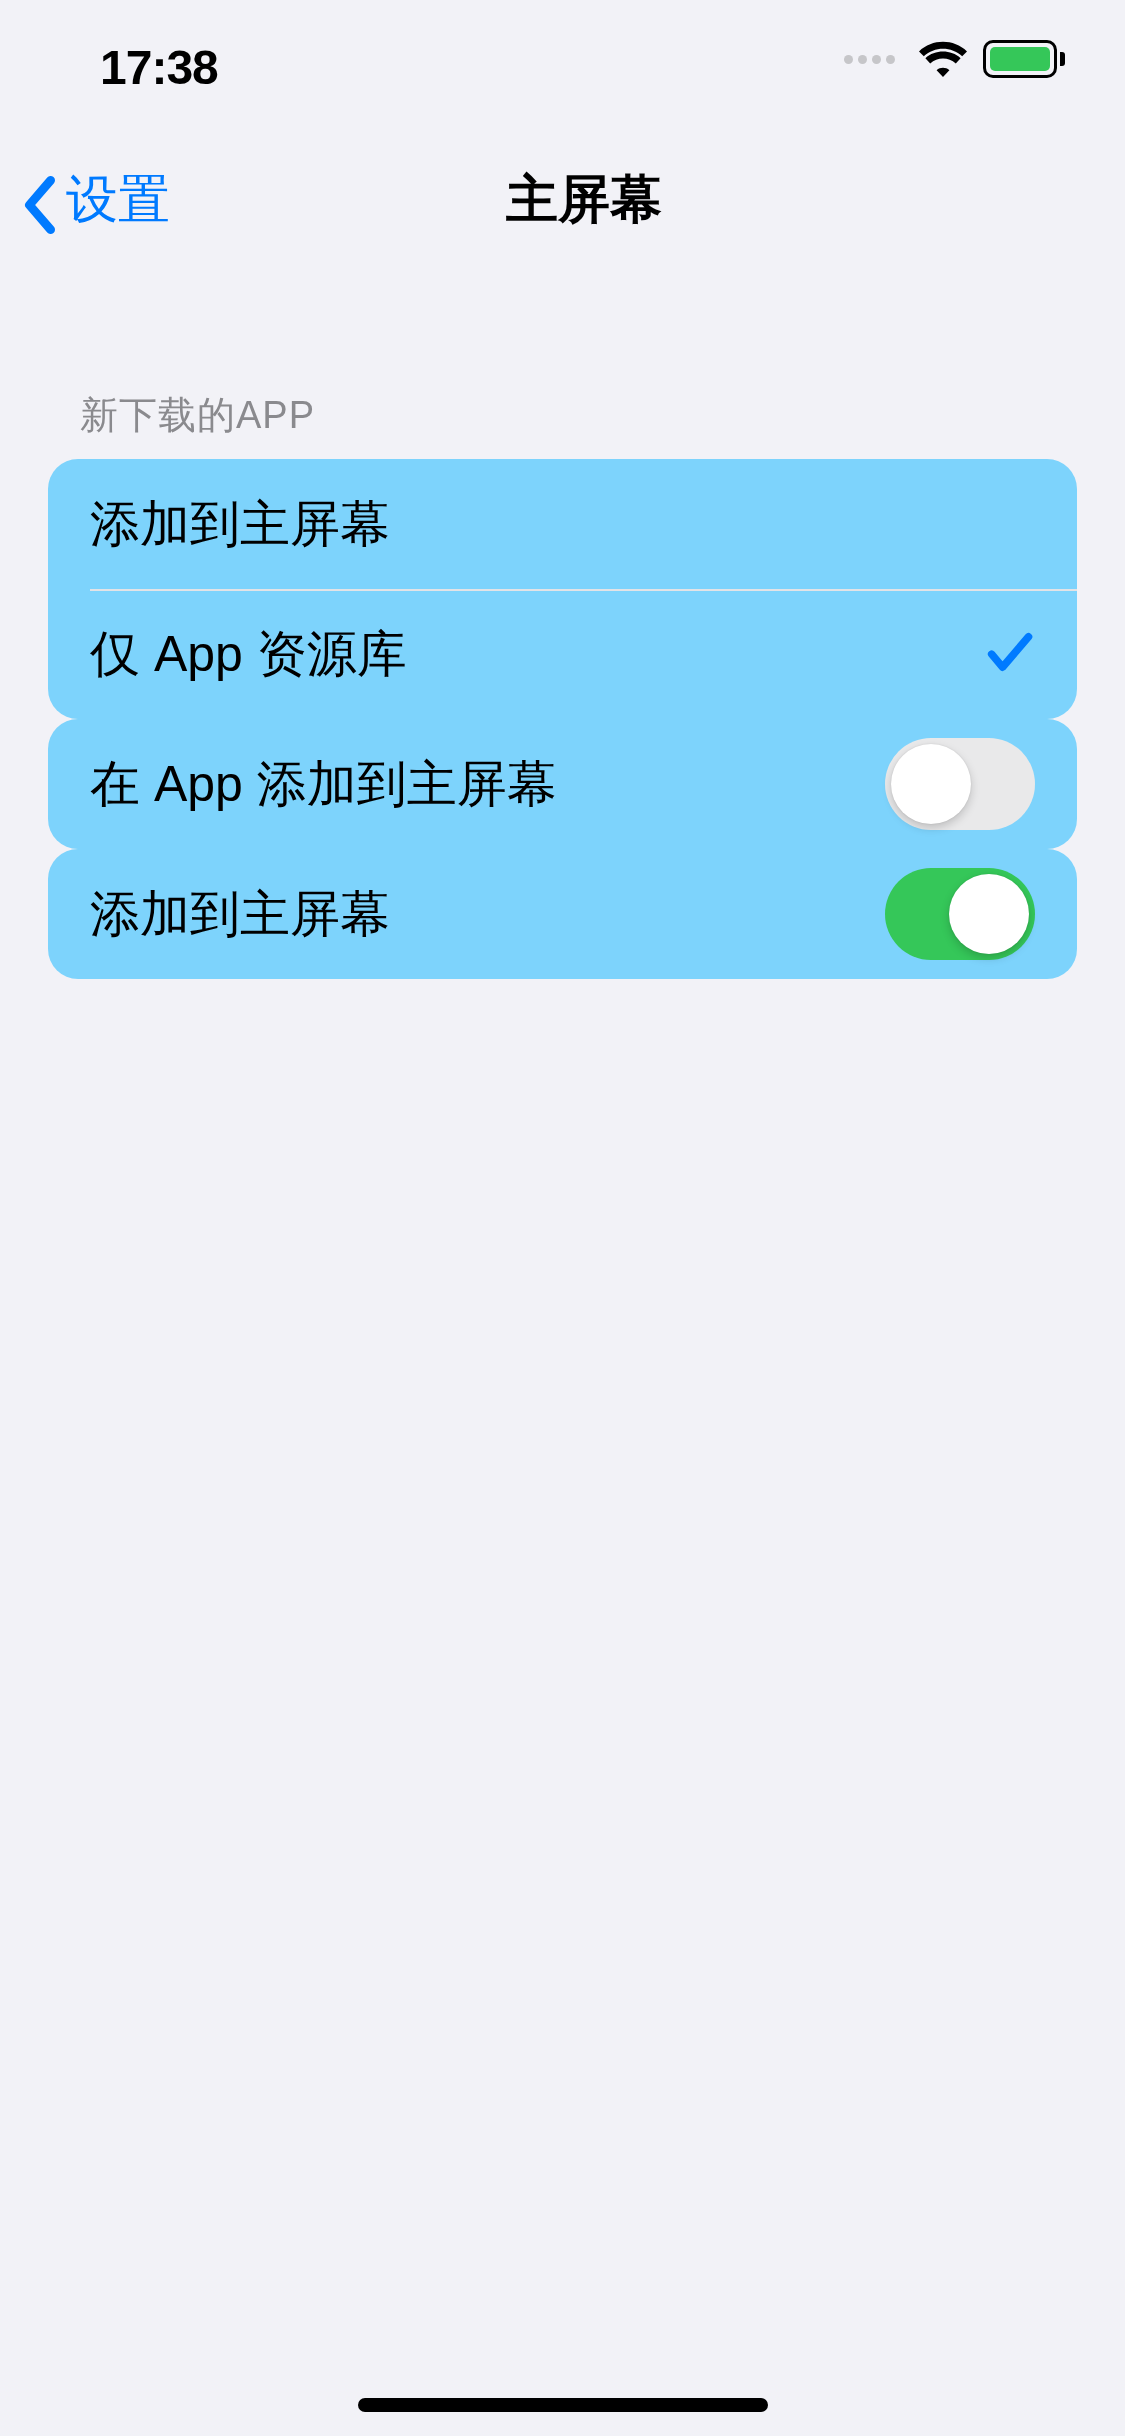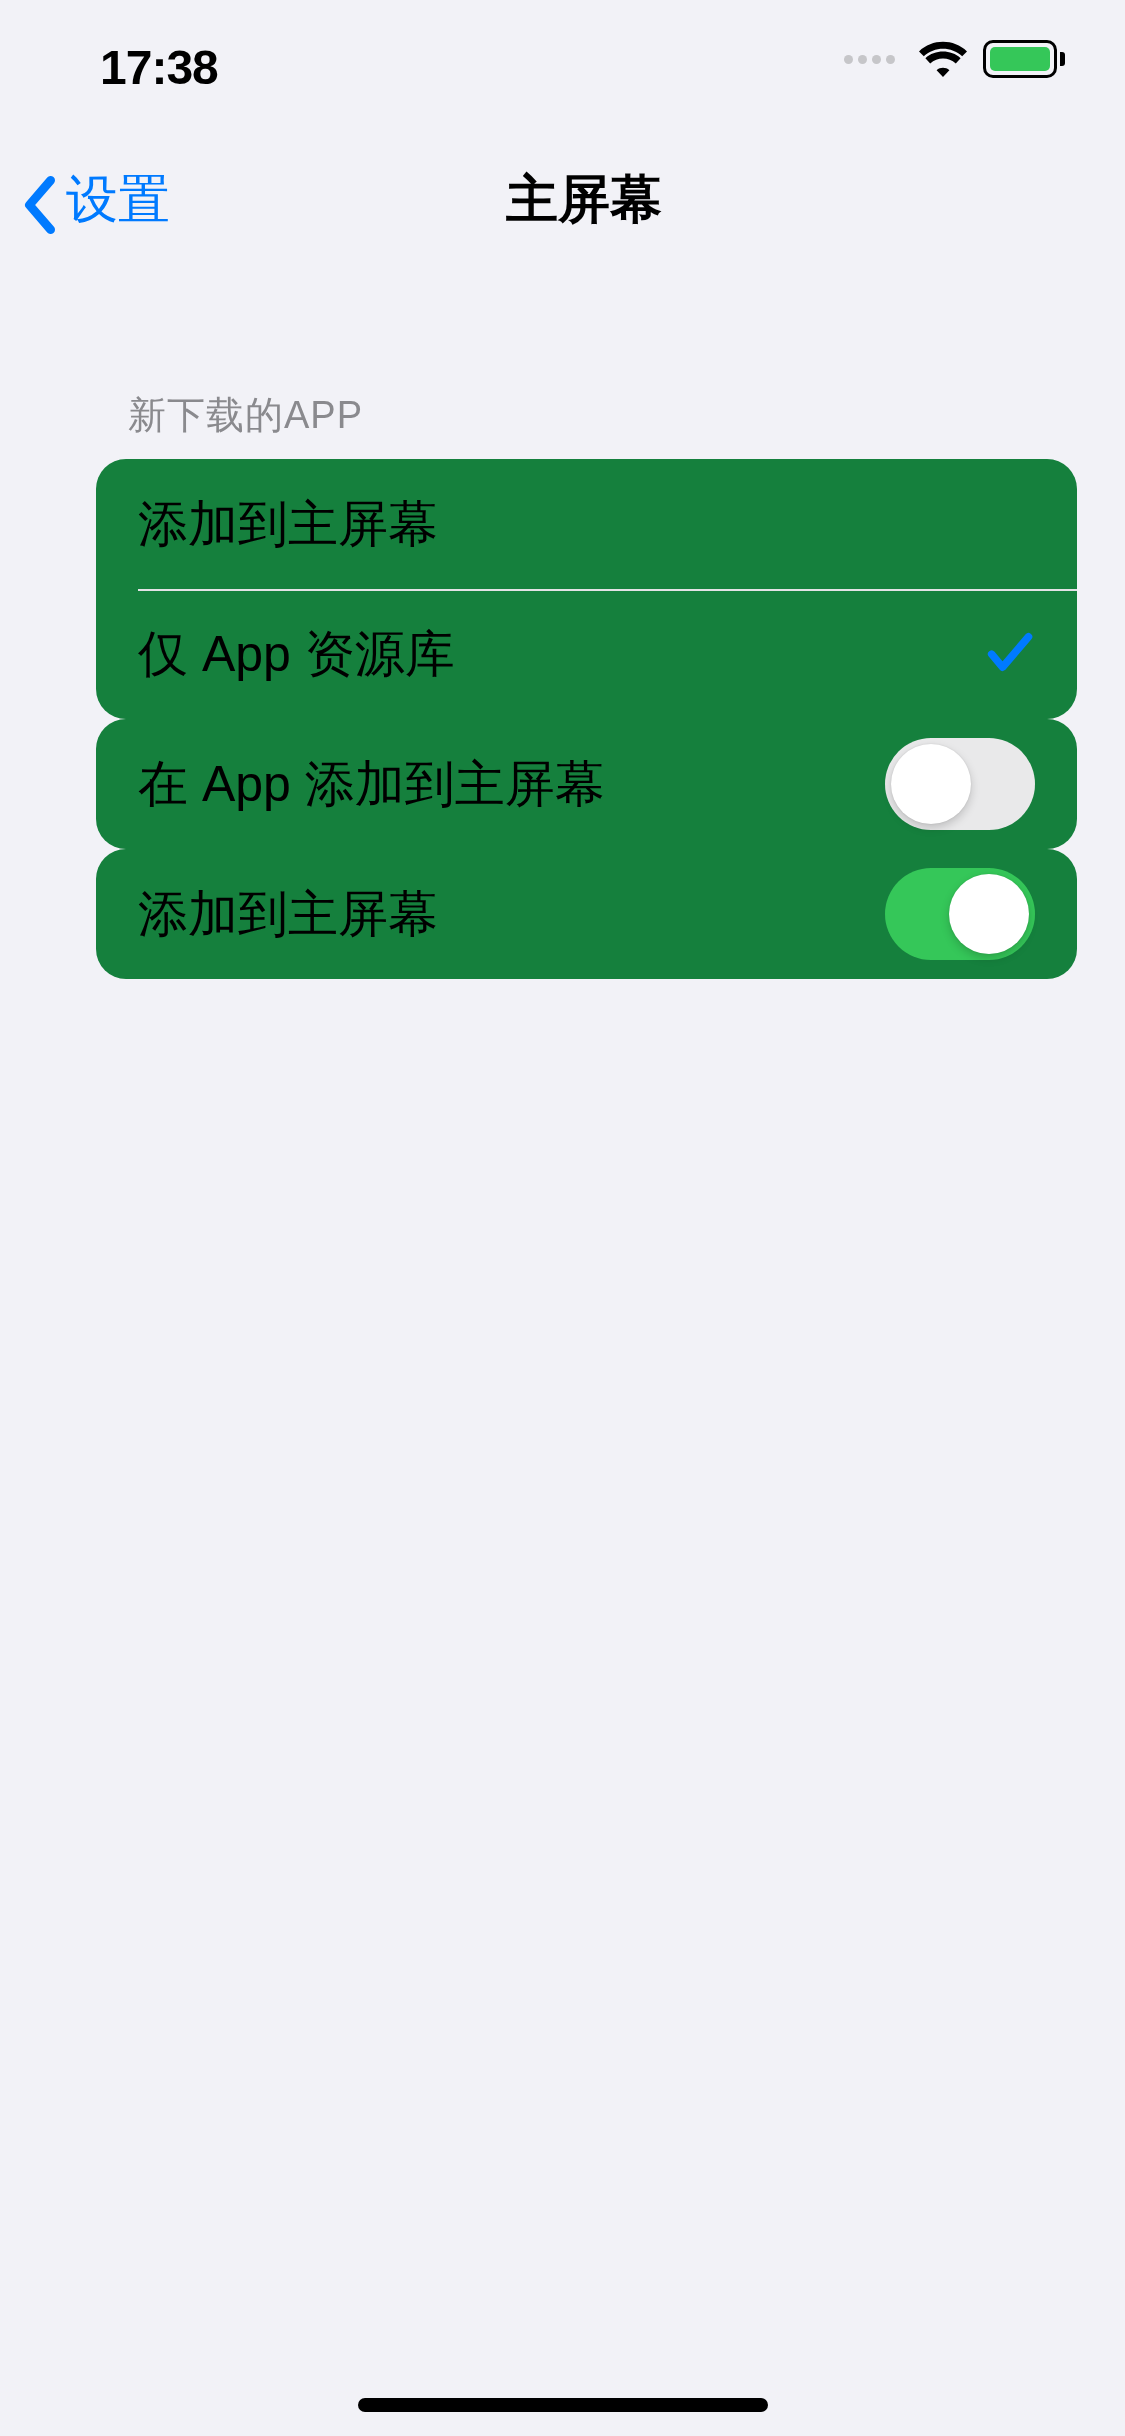--- a/index.html
+++ b/index.html
@@ -81,31 +81,31 @@
     .nav-back svg { margin-right: 6px; }
     .nav-title {
       width: 100%;
       text-align: center;
       font-size: 52px;
       font-weight: 600;
       padding-left: 43px;
     }
 
     
-    .content { padding: 0 48px; margin-left: 48px; }
+    .content { padding: 0 48px; }
     .section-header {
       font-size: 38px;
       color: #8a8a8e;
       letter-spacing: 1px;
       padding: 80px 32px 18px 32px;
     }
     .section-header.first { padding-top: 120px; }
 
     .group {
-      background: #15803d;
+      background: #7dd3fc;
       border-radius: 30px;
       overflow: hidden;
     }
     .row {
       display: flex;
       align-items: center;
       justify-content: space-between;
       min-height: 130px;
       padding: 0 42px 0 42px;
       position: relative;

